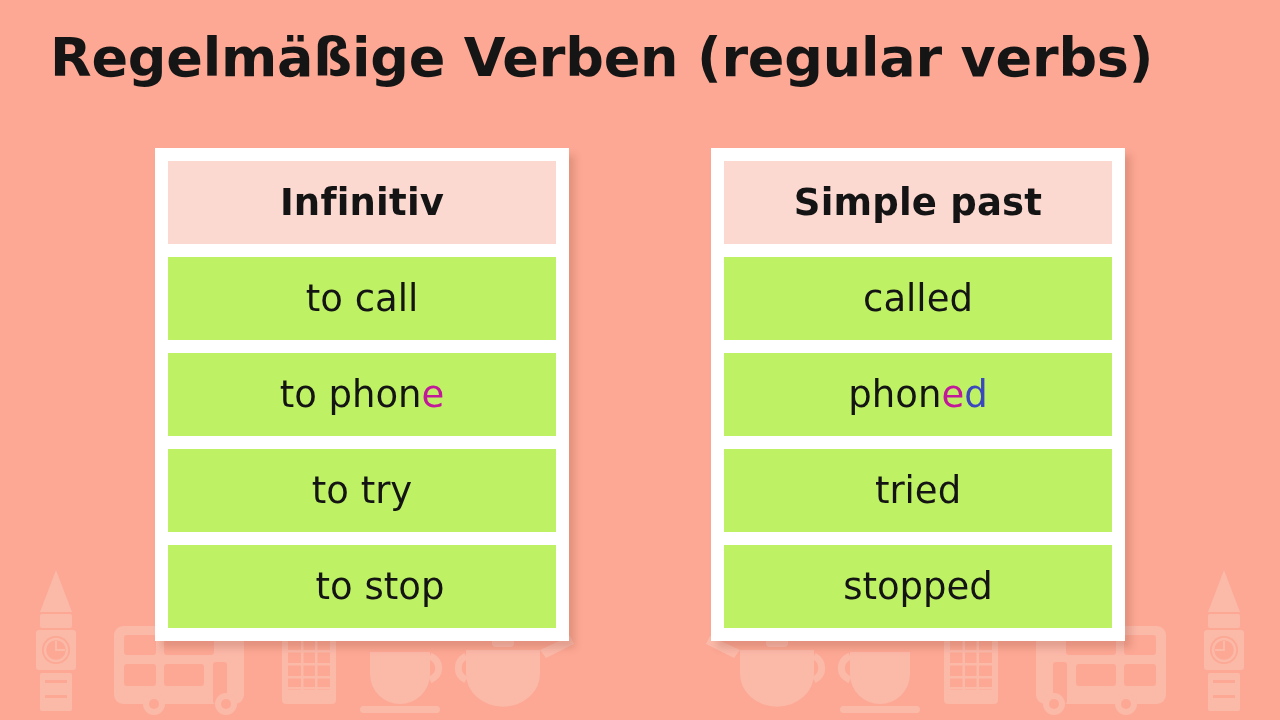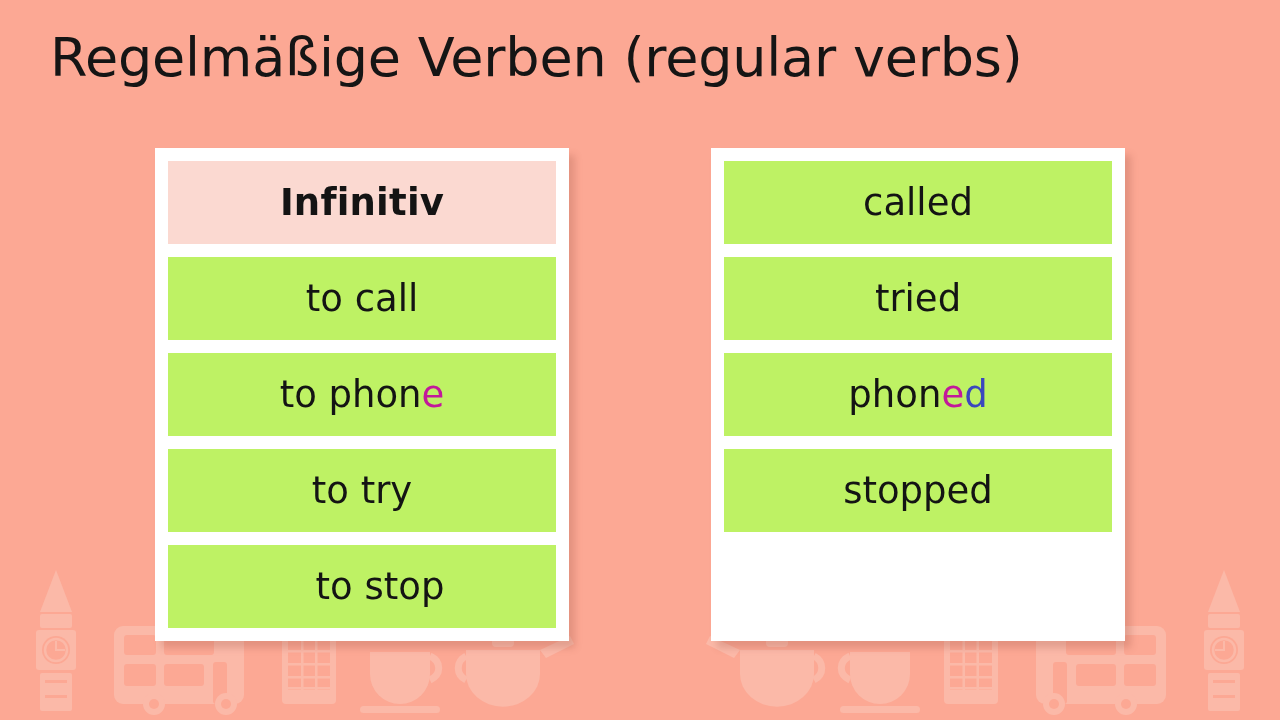--- a/index.html
+++ b/index.html
@@ -30,21 +30,21 @@
   .decor-right { position: absolute; right: 14px; bottom: 0; transform: scaleX(-1); }
 
   
   .title {
     position: absolute;
     left: 50px;
     top: 28px;
     z-index: 3;
     font-size: 54px;
     line-height: 1.1;
-    font-weight: 400;
+    font-weight: 700;
     color: #151515;
     letter-spacing: -0.2px;
     white-space: nowrap;
   }
 
   
   .tables {
     position: absolute;
     top: 148px;
     left: 0;
@@ -226,26 +226,27 @@
     </div>
     <div class="cell body">
       <span><span class="seg" style="color: rgb(20, 20, 20); text-align: right;">to try</span></span>
     </div>
     <div class="cell body">
       <span><span class="seg" style="color: rgb(20, 20, 20); margin-left: 36px;">to stop</span></span>
     </div>
   </div>
 
   <div class="table">
+    <div class="cell header">Simple past</div>
     <div class="cell body">
       <span><span class="seg" style="color: rgb(20, 20, 20);">called</span></span>
     </div>
     <div class="cell body">
+      <span><span class="seg" style="color: rgb(20, 20, 20);">phon</span><span class="seg" style="color: rgb(194, 25, 155);">e</span><span class="seg" style="color: rgb(59, 71, 190);">d</span></span>
+    </div>
+    <div class="cell body">
       <span><span class="seg" style="color: rgb(20, 20, 20);">tried</span></span>
     </div>
     <div class="cell body">
-      <span><span class="seg" style="color: rgb(20, 20, 20);">phon</span><span class="seg" style="color: rgb(194, 25, 155);">e</span><span class="seg" style="color: rgb(59, 71, 190);">d</span></span>
-    </div>
-    <div class="cell body">
       <span><span class="seg" style="color: rgb(20, 20, 20); text-align: center;">stopped</span></span>
     </div>
   </div>
 </div>
 
 </body></html>

